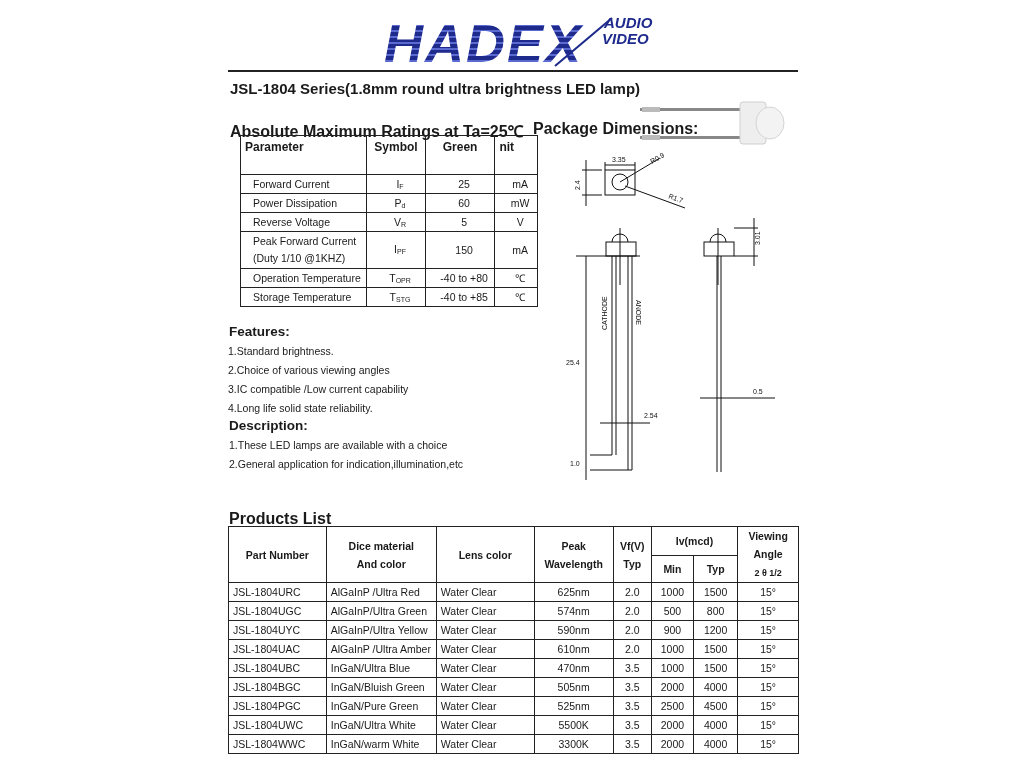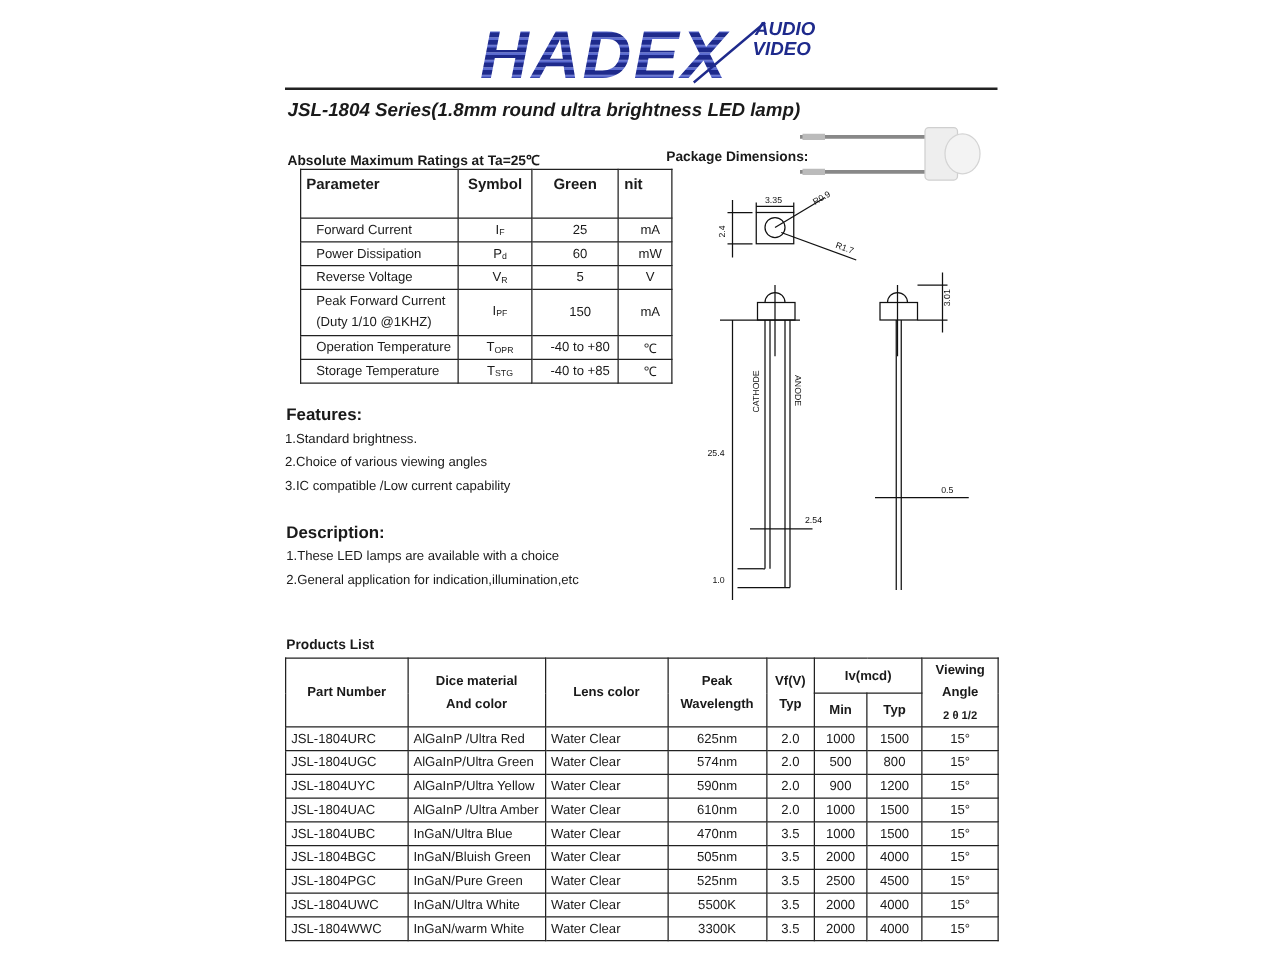--- a/index.html
+++ b/index.html
@@ -4,23 +4,23 @@
 <style>
   html, body { margin:0; padding:0; background:#ffffff; }
   body { width:1024px; height:768px; position:relative; overflow:hidden;
          font-family:"Liberation Sans", sans-serif; color:#1a1a1a; }
   .abs { position:absolute; }
 
   
   .logo { left:380px; top:8px; width:290px; height:60px; }
   .rule { left:228px; top:70px; width:570px; height:2px; background:#222; }
 
-  .title { left:230px; top:80px; font-size:15px; font-weight:bold;font-style:italic; }
-
-  .sec-h { font-size:11px; font-weight:bold; }
+  .title { left:230px; top:80px; font-size:15px; font-weight:bold; }
+
+  .sec-h { font-size:16px; font-weight:bold; }
   .sec-h2 { font-size:13.5px; font-weight:bold; }
 
   table { border-collapse:collapse; font-size:10.5px; }
   td, th { border:1px solid #222; padding:0 4px; }
   .t1 { left:240px; top:135px; width:298px; }
   .t1 th { font-size:12px; text-align:left; font-weight:bold; height:34px; vertical-align:top; padding-top:4px; }
   .t1 td { height:18px;padding-left:12px; }
   .t1 td.c, .t1 th.c { text-align:center; }
   .t1 tr.tall td { height:36px; line-height:17px; }
   sub { font-size:7px; vertical-align:-1px; }
@@ -102,20 +102,21 @@
     <td class="c">℃</td>
   </tr>
 </tbody>
   </table>
 
 <div class="abs sec-h2" style="left:229px;top:324px;">Features:</div>
 <div class="abs list" style="left:228px;top:342px;">
   <div>1.Standard brightness.</div>
   <div>2.Choice of various viewing angles</div>
   <div>3.IC compatible /Low current capability</div>
+  <div>4.Long life solid state reliability.</div>
 </div>
 
 <div class="abs sec-h2" style="left:229px;top:418px;">Description:</div>
 <div class="abs list" style="left:229px;top:436px;">
   <div>1.These LED lamps are available with a choice</div>
   <div>2.General application for indication,illumination,etc</div>
 </div>
 
 <div class="abs sec-h" style="left:533px;top:120px;">Package Dimensions:</div>
 

